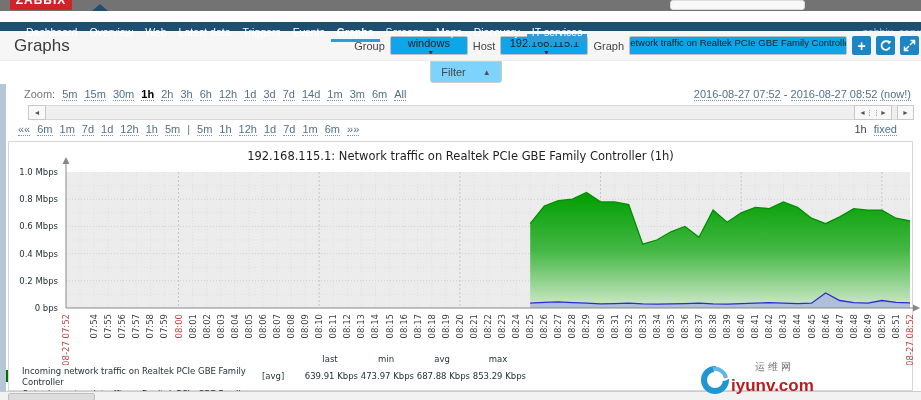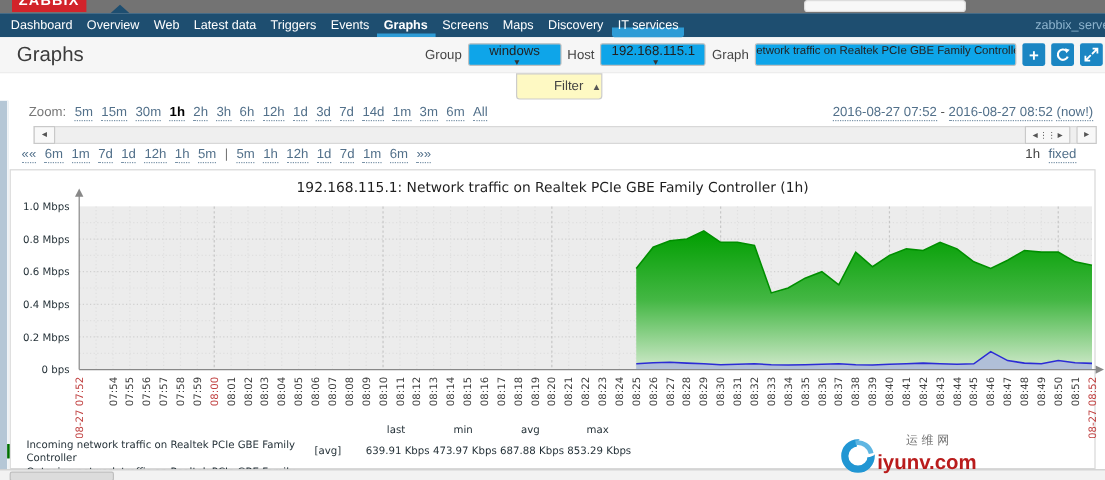--- a/index.html
+++ b/index.html
@@ -7,39 +7,39 @@
        font-family:"Liberation Sans","DejaVu Sans",sans-serif;-webkit-font-smoothing:antialiased;}
   
   #top-strip{position:absolute;left:0;top:0;width:921px;height:11px;background:#737373;overflow:hidden;}
   #logo{position:absolute;left:10px;top:-10px;width:62px;height:20px;background:#d2232a;color:#fff;
         font-weight:bold;font-size:12px;letter-spacing:1px;text-align:center;line-height:20px;}
   #nav-pointer{position:absolute;left:92px;top:4px;width:0;height:0;
         border-left:8px solid transparent;border-right:8px solid transparent;border-bottom:7px solid #1e4e70;}
   #ghost-tab{position:absolute;left:670px;top:0;width:133px;height:8px;background:#f8f8f8;
         border:1px solid #ddd;border-radius:3px;}
   
-  #navbar{position:absolute;left:0;top:11px;width:921px;height:20px;background:#1e4e70;
-        display:flex;align-items:flex-end;padding-left:3px;box-sizing:border-box;}
+  #navbar{position:absolute;left:0;top:22px;width:921px;height:20px;background:#1e4e70;
+        display:flex;align-items:flex-end;padding-left:20px;box-sizing:border-box;}
   .nav-item{position:relative;color:#fff;font-size:10.5px;line-height:20px;padding:0 6px;cursor:pointer;white-space:nowrap;z-index:1;}
   .nav-item.active{font-weight:bold;box-shadow:inset 0 -3px 0 #2e9cd6;}
   .nav-notch{position:absolute;left:1px;right:1px;bottom:0;height:8px;background:#2e9cd6;z-index:-1;border-radius:0 0 2px 2px;}
   #session-user{position:absolute;right:-7px;top:0;color:#8db3cd;font-size:10.5px;line-height:20px;}
   
   #header-bar{position:absolute;left:0;top:31px;width:921px;height:30px;background:#f6f6f6;border-bottom:1px solid #ededed;box-sizing:border-box;}
   #page-title{position:absolute;left:14px;top:5px;font-size:17px;color:#3c3c3c;font-weight:normal;margin:0;}
   #controls{position:absolute;right:2px;top:5px;display:flex;align-items:center;gap:5px;font-size:11px;color:#444;}
   .sel{display:inline-flex;align-items:center;justify-content:space-between;background:#0ea5e9;border:1px solid #c0c0c0;
        border-radius:2px;height:19px;padding:0 4px;font-size:11px;color:#222;box-sizing:border-box;cursor:pointer;white-space:nowrap;overflow:hidden;flex-direction:column;}
   .caret{font-size:7px;color:#333;margin-left:4px;}
   .icon-btn{width:19px;height:19px;background:#1b86c3;border-radius:2px;color:#fff;display:inline-flex;
        align-items:center;justify-content:center;cursor:pointer;flex:none;}
   .icon-btn svg{display:block;}
   
-  #filter-tab{position:absolute;left:430px;top:61px;width:72px;height:22px;background:#fef9c3;border:1px solid #ccc;
-       border-radius:0 0 3px 3px;display:flex;align-items:center;justify-content:flex-end;gap:7px;
+  #filter-tab{position:absolute;left:430px;top:61px;width:72px;height:22px;background:#7dd3fc;border:1px solid #ccc;
+       border-radius:0 0 3px 3px;display:flex;align-items:center;justify-content:center;gap:17px;
        font-size:11px;color:#444;cursor:pointer;box-sizing:border-box;}
   #filter-tab .arrow{font-size:8px;color:#555;}
   
   #filter-panel{position:absolute;left:0;top:84px;width:921px;height:57px;background:#fff;}
   .lnk{color:#52708a;border-bottom:1px dotted #7a93a8;cursor:pointer;text-decoration:none;}
   .lnk.active{color:#000;font-weight:bold;}
   #zoom-row{position:absolute;left:24px;top:4px;right:8px;font-size:11px;color:#555;display:flex;gap:7px;align-items:baseline;}
   #period-links{position:absolute;right:10px;top:4px;font-size:11px;color:#555;}
   #scroll-row{position:absolute;left:28px;top:21px;right:7px;height:15px;background:#efefef;border:1px solid #d8d8d8;box-sizing:border-box;}
   .sbtn{position:absolute;top:-1px;height:15px;background:#f8f8f8;border:1px solid #c9c9c9;box-sizing:border-box;

